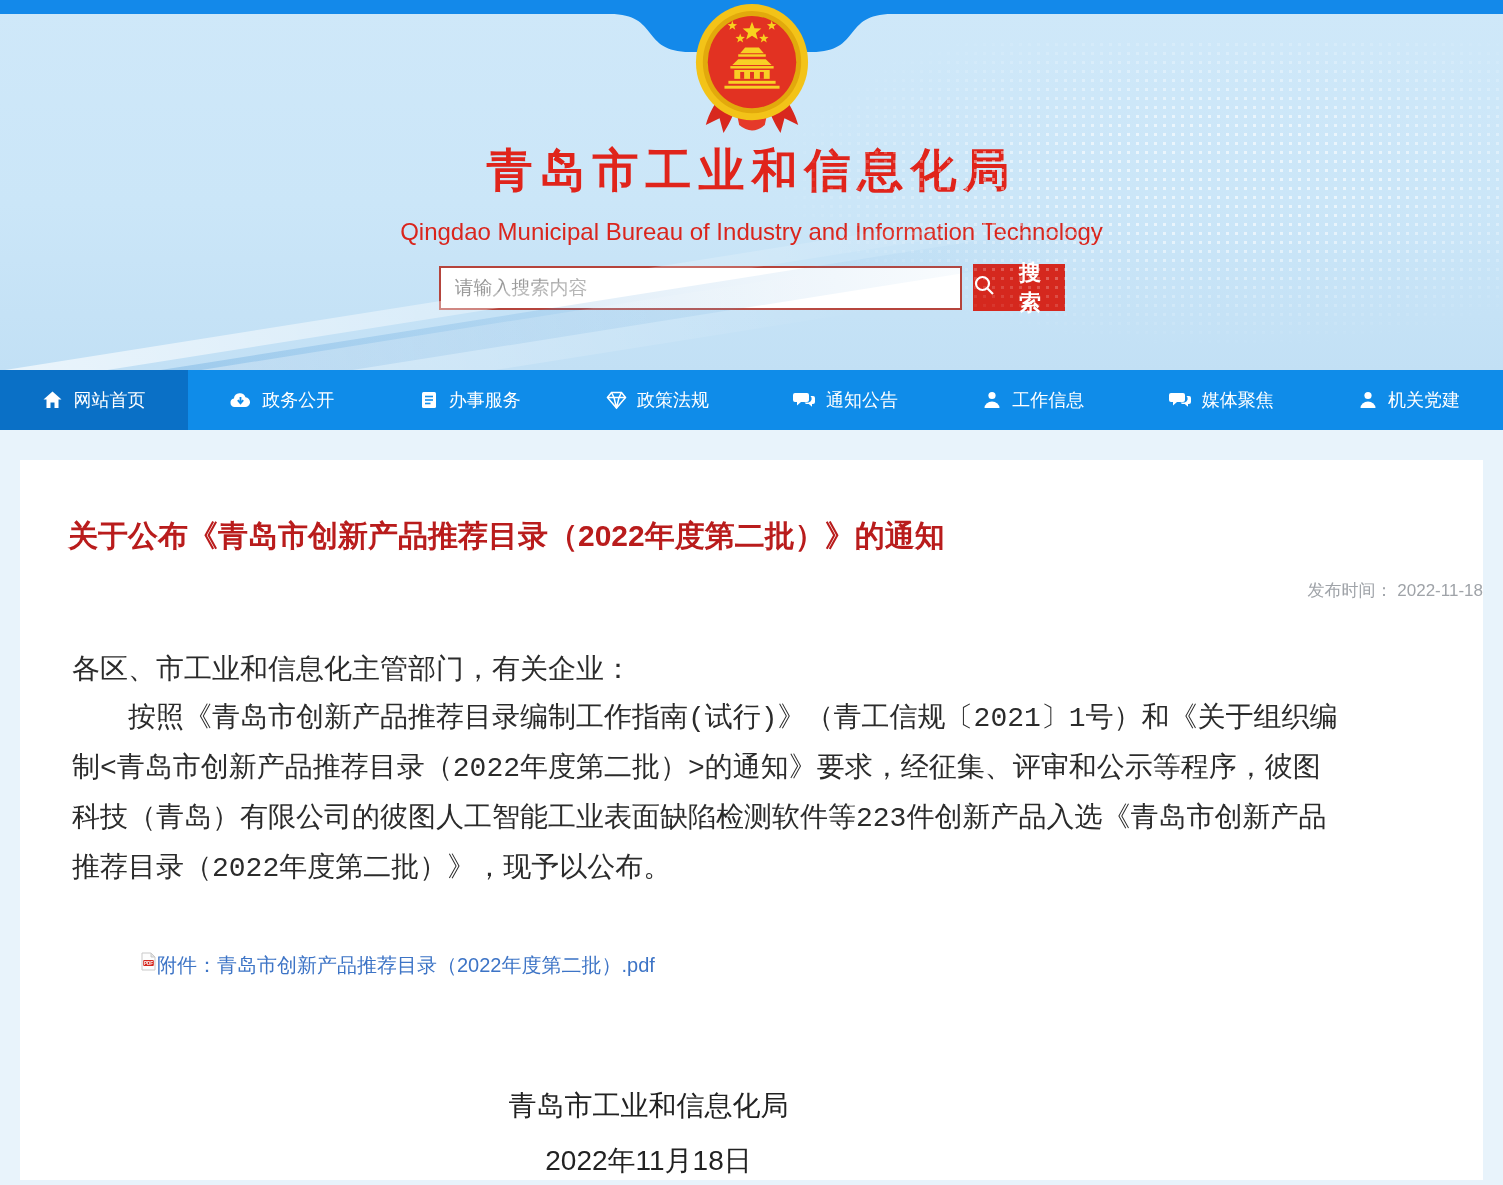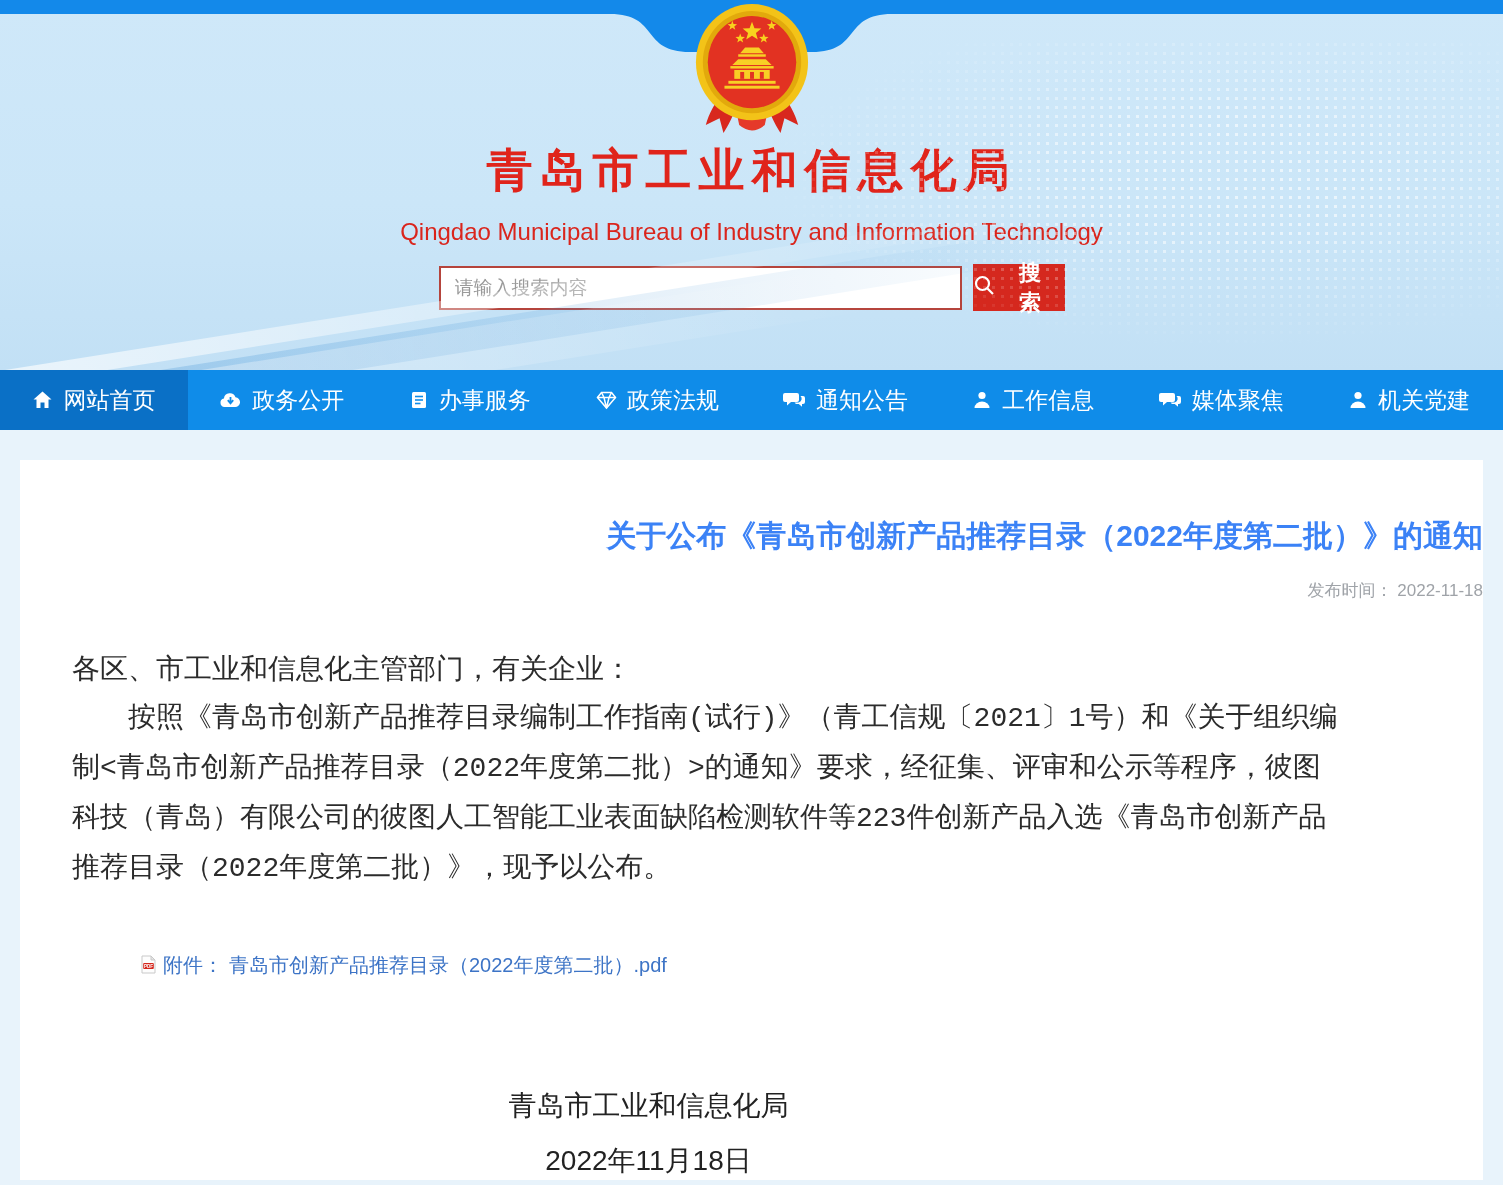--- a/index.html
+++ b/index.html
@@ -30,34 +30,34 @@
   .search-input { width:523px; height:44px; border:2px solid #b5443c; background:#fff;
     font-size:19px; padding:0 14px; color:#333; outline:none; }
   .search-input::placeholder { color:#9a9a9a; }
   .search-btn { margin-left:11px; width:92px; height:47px; background:#d5281e; border:none;
     color:#fff; font-size:22px; font-weight:bold; letter-spacing:6px; display:flex;
     align-items:center; justify-content:center; gap:7px; cursor:pointer; }
 
   
   .nav { width:100%; height:60px; background:#0f8ce9; display:flex; }
   .nav-item { flex:1; display:flex; align-items:center; justify-content:center; gap:10px;
-    color:#fff; font-size:23px; cursor:pointer; }
+    color:#fff; font-size:18px; cursor:pointer; }
   .nav-item.active { background:#0a70c6; }
   .nav-item .ni { display:inline-flex; }
 
   
   .card { margin:30px 20px 0 20px; background:#fff; min-height:695px; padding-top:56px; }
-  .art-title { text-align:right; font-size:30px; font-weight:bold; color:#3b82f6; }
+  .art-title { text-align:left; font-size:30px; font-weight:bold; color:#b91c1c;margin-left:48px; }
   .art-date { margin-top:22px; text-align:right; font-size:17px; color:#9fa3a8; }
   .art-body { margin-top:42px; padding:0 138px 0 52px; font-size:28px; line-height:50px;
     color:#2b2b2b; }
   .art-body p.indent { text-indent:2em;font-family:Liberation Mono, monospace; }
   .attachment { margin:58px 0 0 120px; display:flex; align-items:center; gap:6px; }
   .attachment a { color:#3d74c6; font-size:20px; text-decoration:none; display:flex;
-    align-items:flex-end; gap:6px; }
+    align-items:flex-start; gap:0; }
   .signature { margin-top:108px; text-align:center; padding-right:206px; font-size:28px;
     color:#222; }
   .signature .sig-date { margin-top:17px; }
 </style>
 </head>
 <body>
 
 <div class="header">
   <div class="map-dots"></div>
   <div class="streak s2"></div>

